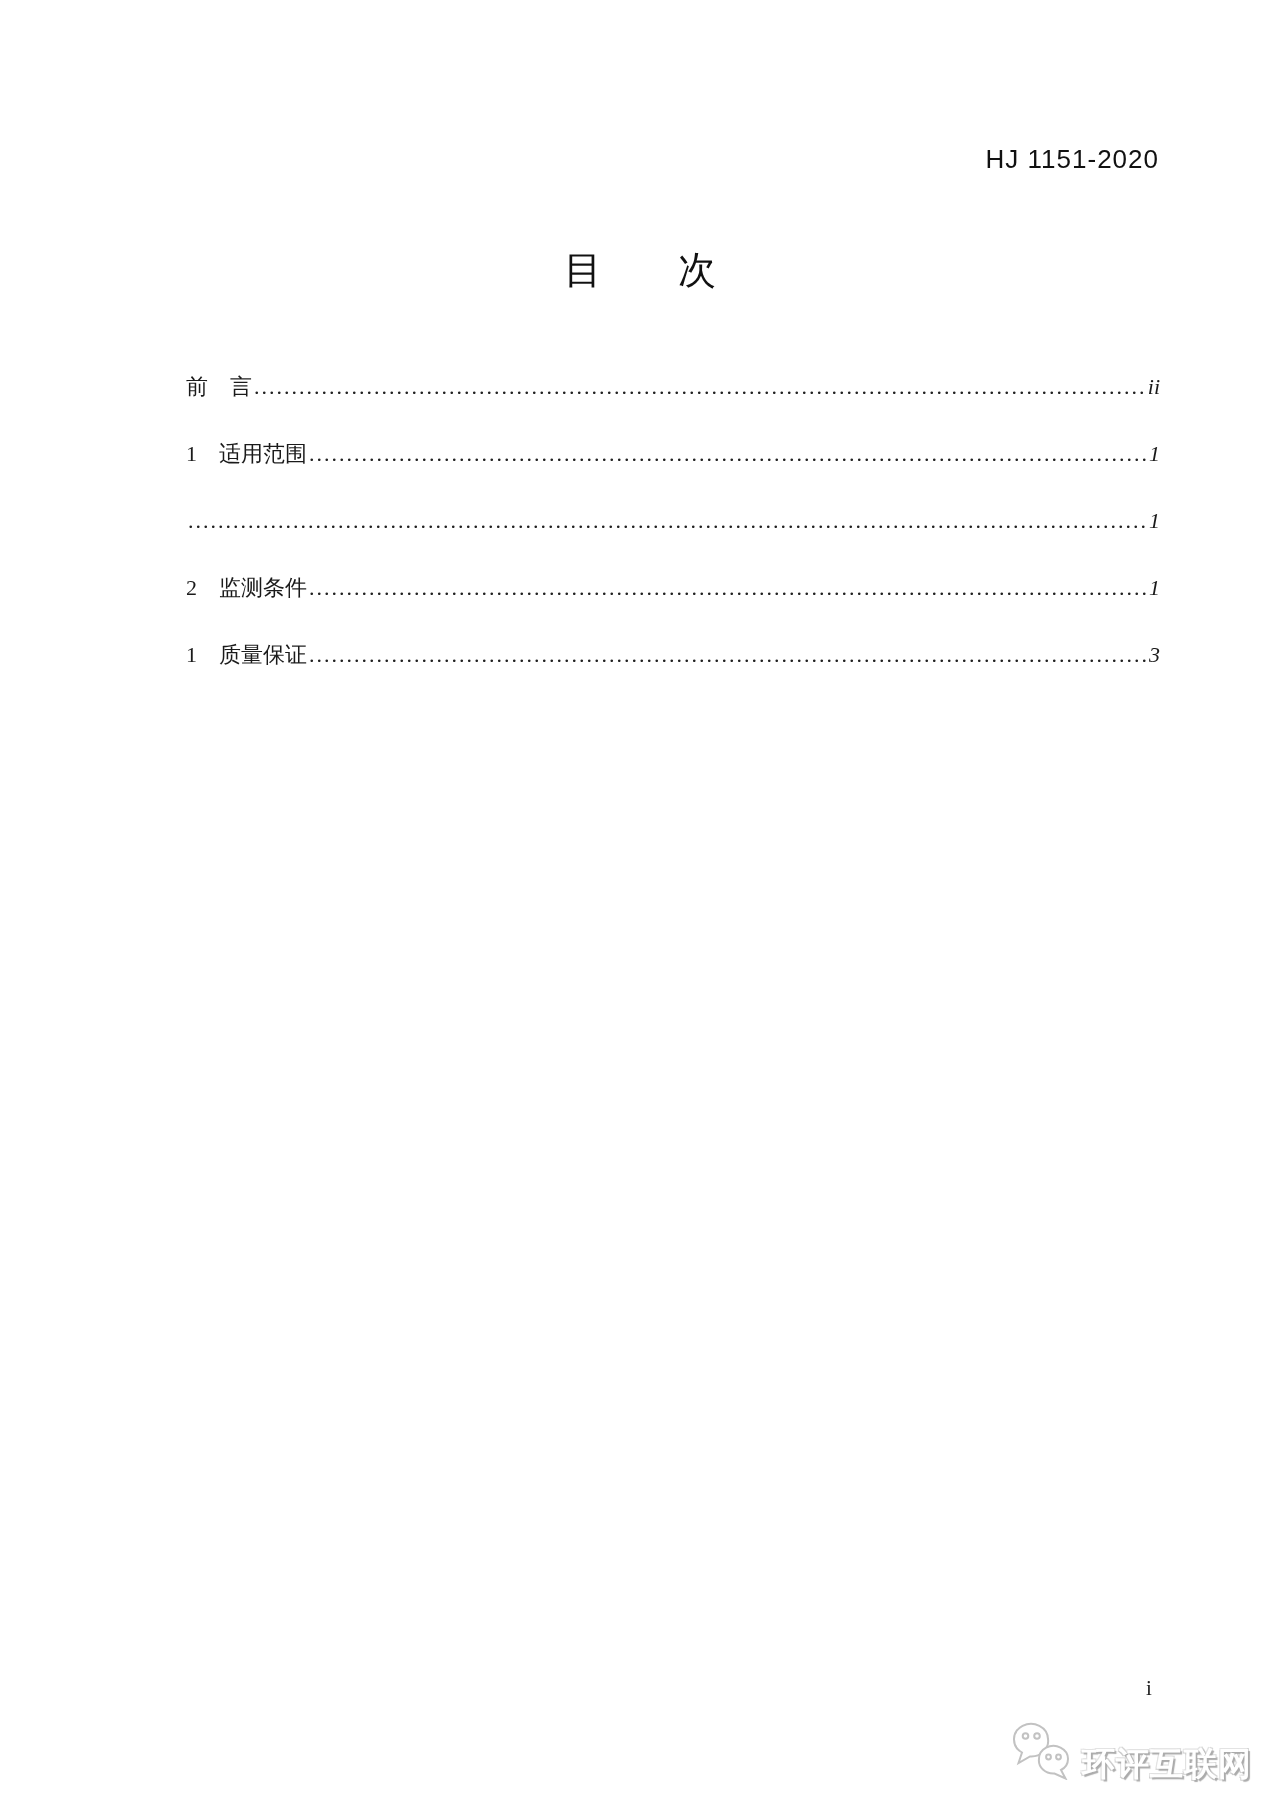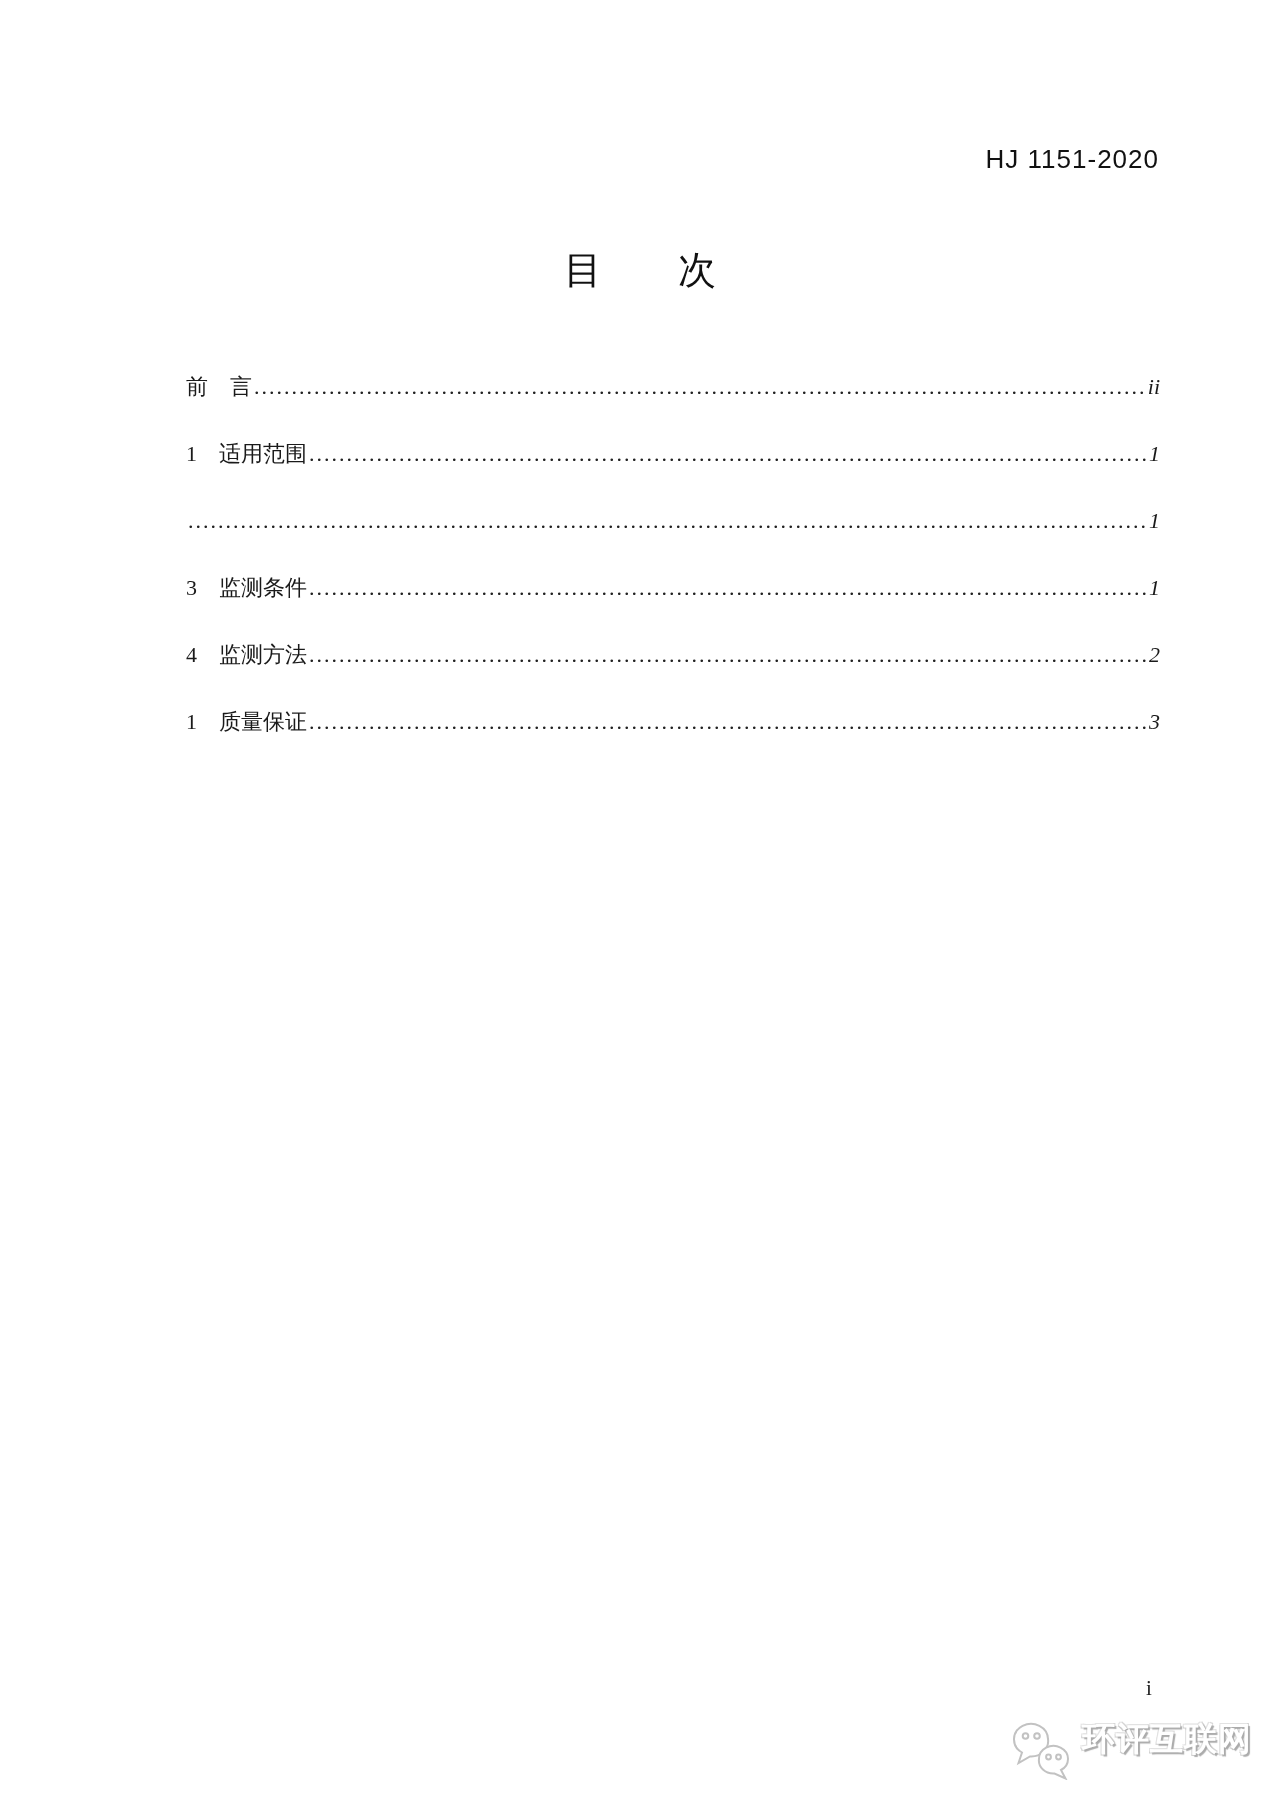--- a/index.html
+++ b/index.html
@@ -83,21 +83,21 @@
     font-size: 21px;
     line-height: 1;
     color: #222;
   }
 
   .watermark {
     position: absolute;
     top: 1722px;
     left: 1012px;
     display: flex;
-    align-items: flex-start;
+    align-items: flex-end;
     gap: 8px;
   }
   .watermark-icon {
     flex: none;
     width: 62px;
     height: 58px;
   }
   .watermark-text {
     font-family: "Liberation Sans", "DejaVu Sans", sans-serif;
     font-size: 33px;
@@ -129,28 +129,23 @@
   <div class="toc-row">
     <span class="toc-text">1　适用范围</span>
       <span class="toc-dots"></span>
       <span class="toc-page">1</span>
   </div>
   <div class="toc-row">
       <span class="toc-dots"></span>
       <span class="toc-page">1</span>
   </div>
   <div class="toc-row">
-    <span class="toc-text">3　监测条件</span>
+    <span class="toc-text">2　监测条件</span>
       <span class="toc-dots"></span>
       <span class="toc-page">1</span>
-  </div>
-  <div class="toc-row">
-    <span class="toc-text">4　监测方法</span>
-      <span class="toc-dots"></span>
-      <span class="toc-page">2</span>
   </div>
   <div class="toc-row">
     <span class="toc-text">1　质量保证</span>
       <span class="toc-dots"></span>
       <span class="toc-page">3</span>
   </div>
 </div>
 
 <div class="footer-page-number">i</div>
 

